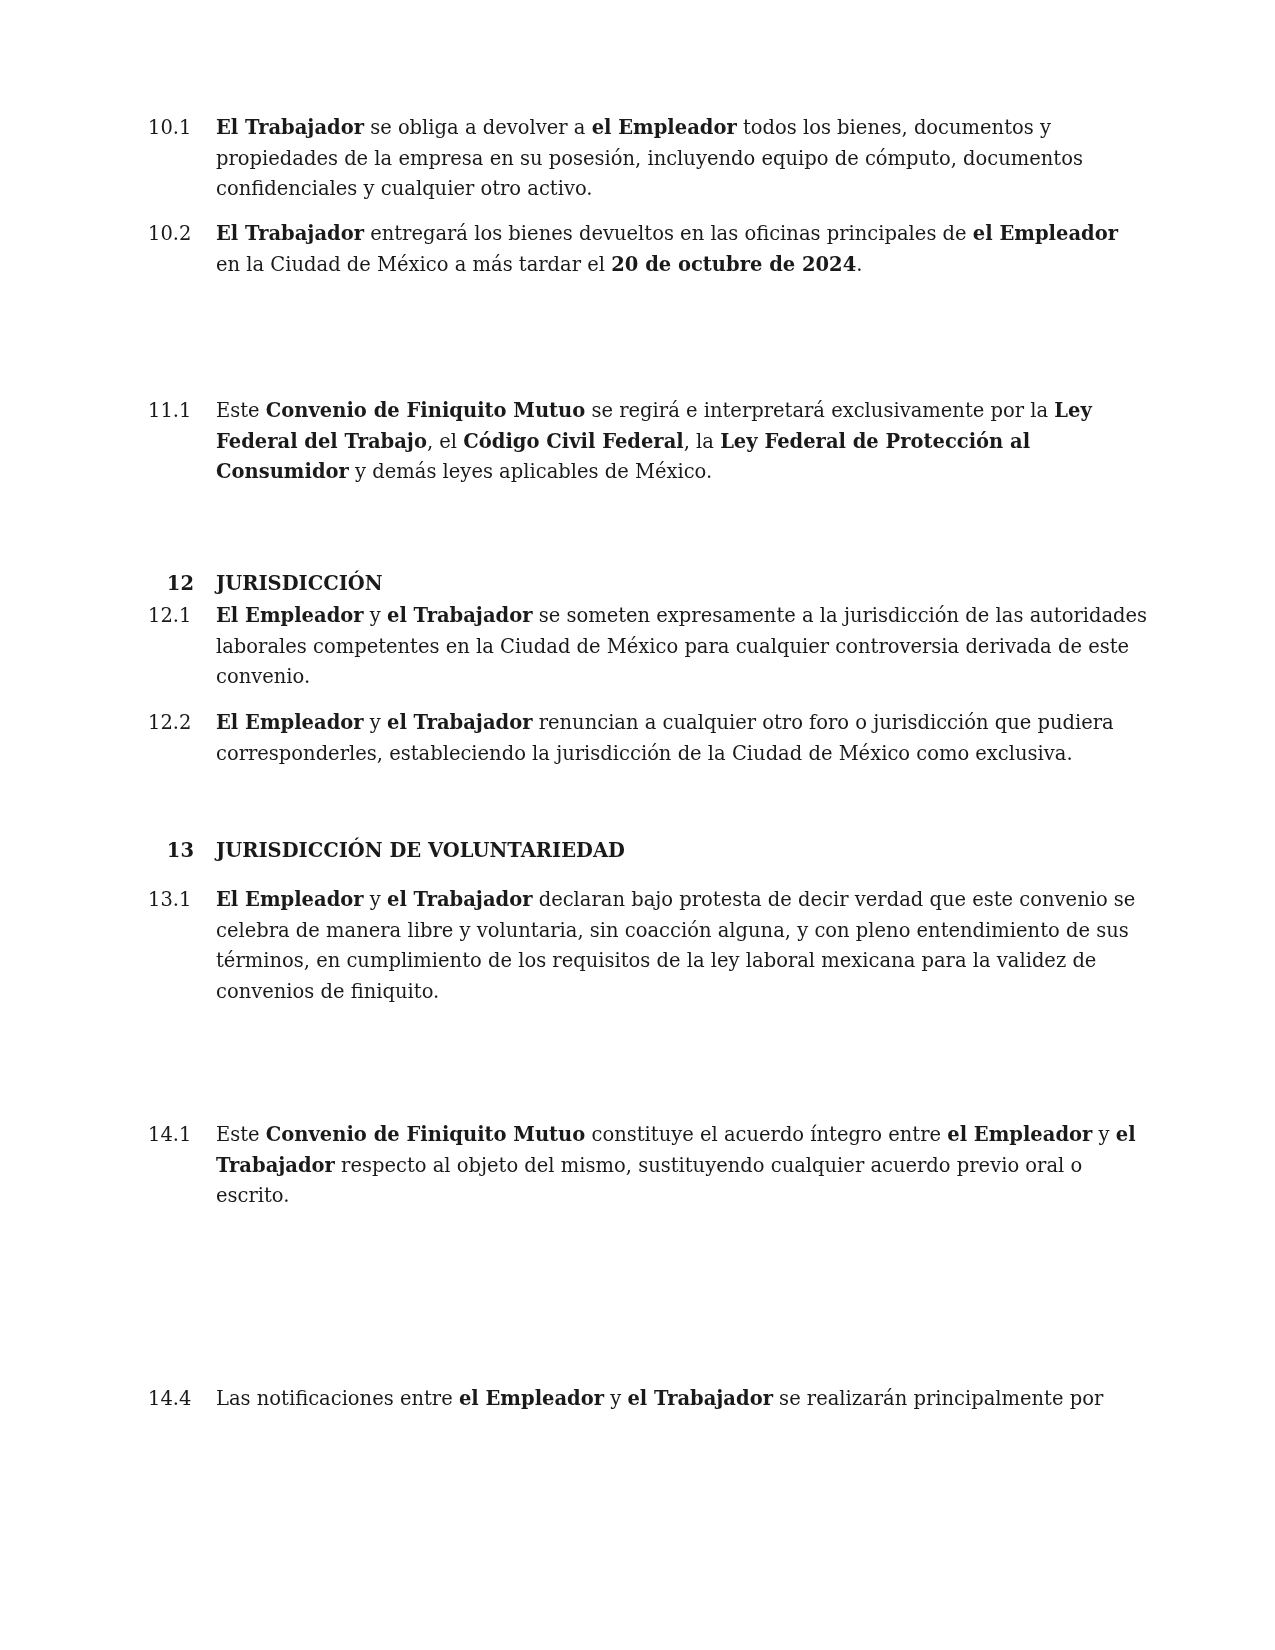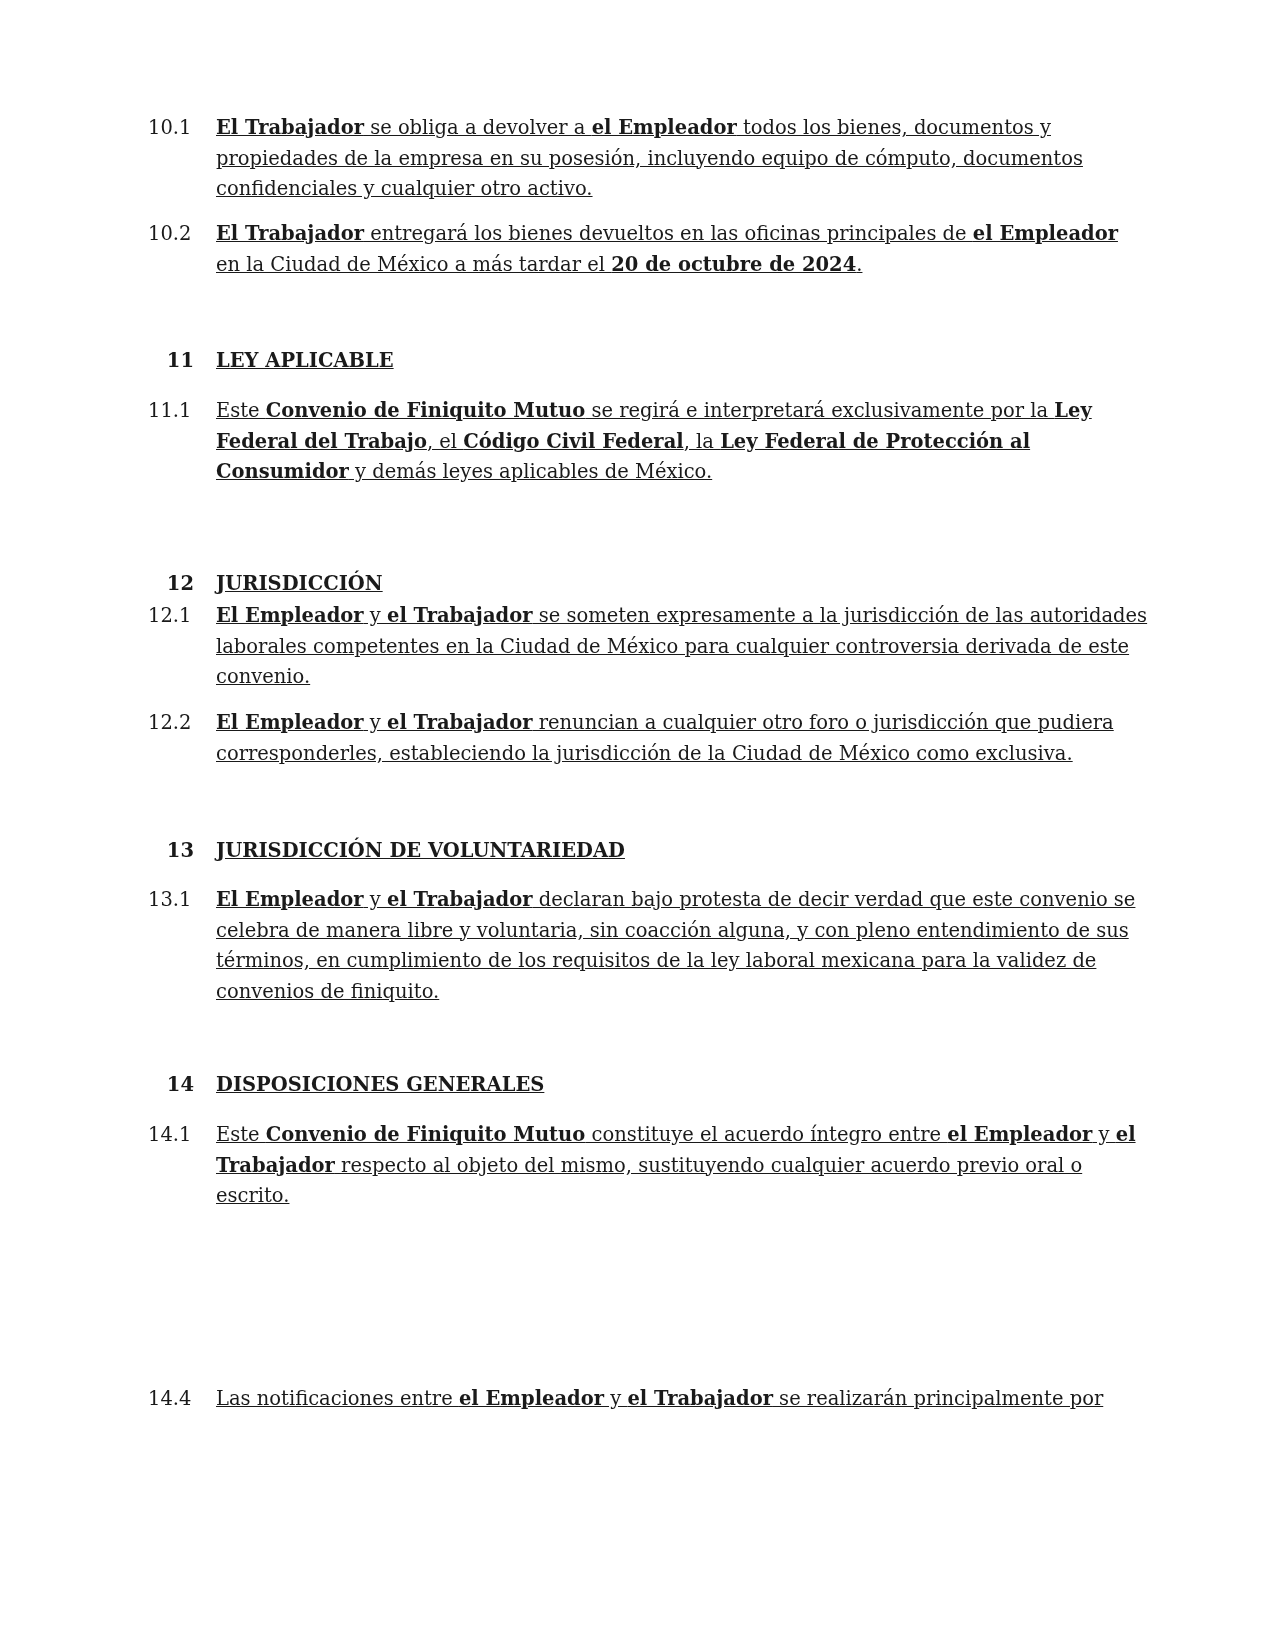--- a/index.html
+++ b/index.html
@@ -3,44 +3,38 @@
 <meta charset="utf-8">
 <style>
   html, body { margin: 0; padding: 0; background: #ffffff; }
   body { width: 1275px; height: 1650px; position: relative; overflow: hidden;
          font-family: "DejaVu Serif", "Liberation Serif", serif; color: #1a1a1a; }
   .page { position: absolute; left: 8px; top: 0; width: 1275px; height: 1650px; }
   .block { position: absolute; left: 140px; width: 1000px; }
   .row { display: flex; font-size: 19.5px; line-height: 30.5px; }
   .num { width: 68px; flex: 0 0 68px; text-align: left; }
   .num.sec { text-align: right; padding-right: 22px; width: 46px; flex: 0 0 46px; font-weight: bold; }
-  .text { flex: 1; width: 925px; text-decoration: underline; }
+  .text { flex: 1; width: 925px; }
   .heading .text { font-weight: bold; }
   b { font-weight: bold; }
 </style>
 </head>
 <body>
 
 <div class="page" id="page">
     <div class="block" style="top: 113px;">
       <div class="row">
         <span class="num">10.1</span>
         <span class="text"><b>El Trabajador</b><span> se obliga a devolver a </span><b>el Empleador</b><span> todos los bienes, documentos y propiedades de la empresa en su posesión, incluyendo equipo de cómputo, documentos confidenciales y cualquier otro activo.</span></span>
       </div>
     </div>
     <div class="block" style="top: 219px;">
       <div class="row">
         <span class="num">10.2</span>
         <span class="text"><b>El Trabajador</b><span> entregará los bienes devueltos en las oficinas principales de </span><b>el Empleador</b><span> en la Ciudad de México a más tardar el </span><b>20 de octubre de 2024</b><span>.</span></span>
-      </div>
-    </div>
-    <div class="block heading" style="top: 346px;">
-      <div class="row">
-        <span class="num sec">11</span>
-        <span class="text"><span>LEY APLICABLE</span></span>
       </div>
     </div>
     <div class="block" style="top: 396px;">
       <div class="row">
         <span class="num">11.1</span>
         <span class="text"><span>Este </span><b>Convenio de Finiquito Mutuo</b><span> se regirá e interpretará exclusivamente por la </span><b>Ley Federal del Trabajo</b><span>, el </span><b>Código Civil Federal</b><span>, la </span><b>Ley Federal de Protección al Consumidor</b><span> y demás leyes aplicables de México.</span></span>
       </div>
     </div>
     <div class="block heading" style="top: 552px; margin-top: 17px;">
       <div class="row">
@@ -65,26 +59,20 @@
         <span class="num sec">13</span>
         <span class="text"><span>JURISDICCIÓN DE VOLUNTARIEDAD</span></span>
       </div>
     </div>
     <div class="block" style="top: 885px;">
       <div class="row">
         <span class="num">13.1</span>
         <span class="text"><b>El Empleador</b><span> y </span><b>el Trabajador</b><span> declaran bajo protesta de decir verdad que este convenio se celebra de manera libre y voluntaria, sin coacción alguna, y con pleno entendimiento de sus términos, en cumplimiento de los requisitos de la ley laboral mexicana para la validez de convenios de finiquito.</span></span>
       </div>
     </div>
-    <div class="block heading" style="top: 1070px;">
-      <div class="row">
-        <span class="num sec">14</span>
-        <span class="text"><span>DISPOSICIONES GENERALES</span></span>
-      </div>
-    </div>
     <div class="block" style="top: 1120px;">
       <div class="row">
         <span class="num">14.1</span>
         <span class="text"><span>Este </span><b>Convenio de Finiquito Mutuo</b><span> constituye el acuerdo íntegro entre </span><b>el Empleador</b><span> y </span><b>el Trabajador</b><span> respecto al objeto del mismo, sustituyendo cualquier acuerdo previo oral o escrito.</span></span>
       </div>
     </div>
     <div class="block" style="top: 1384px;">
       <div class="row">
         <span class="num">14.4</span>
         <span class="text"><span>Las notificaciones entre </span><b>el Empleador</b><span> y </span><b>el Trabajador</b><span> se realizarán principalmente por</span></span>

